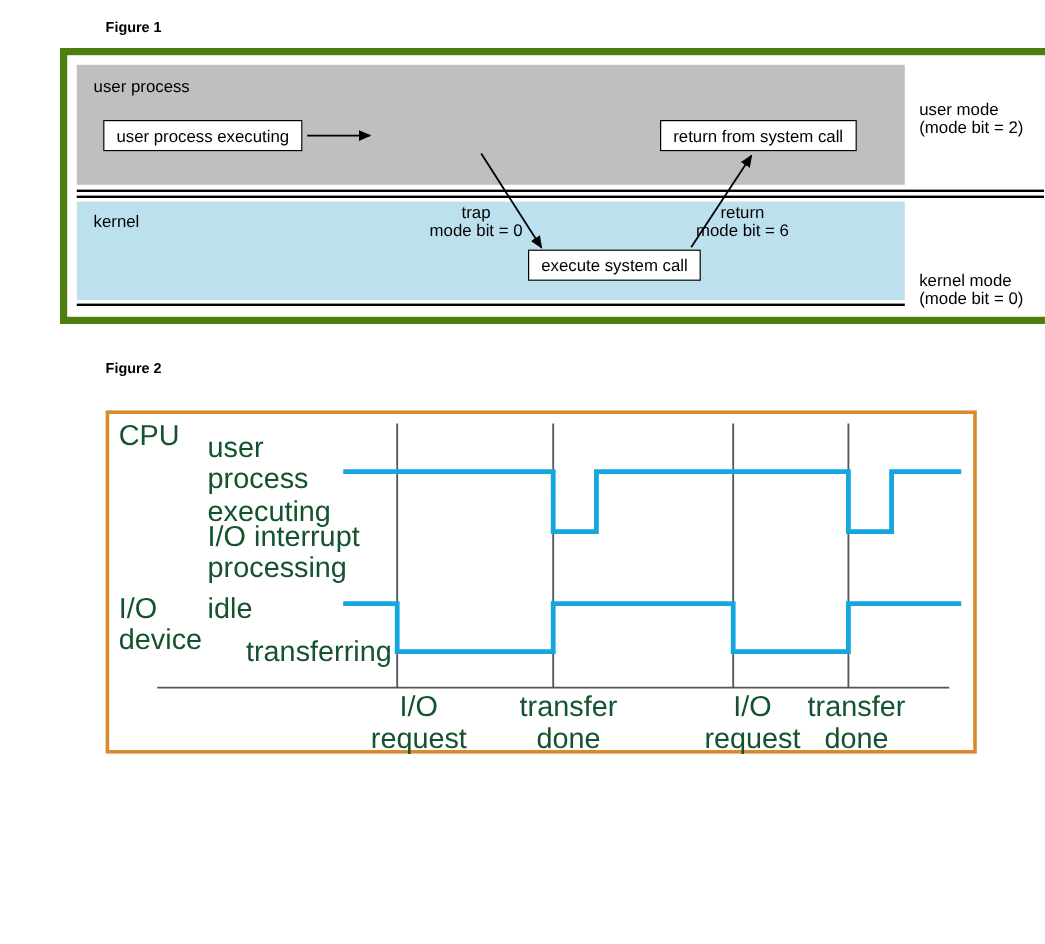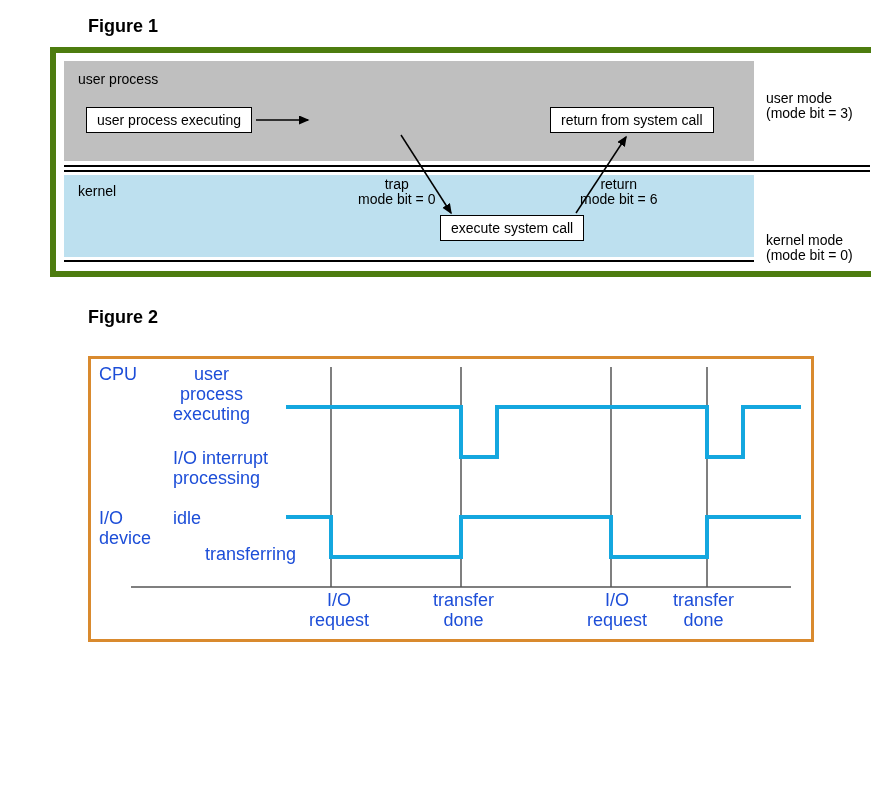--- a/index.html
+++ b/index.html
@@ -6,21 +6,21 @@
     margin: 0;
     padding: 10px 40px;
     font-family: Arial, Helvetica, sans-serif;
     background: #fff;
     color: #000;
     width: 871px;
     box-sizing: border-box;
   }
   .fig-title {
     font-weight: bold;
-    font-size: 18px;
+    font-size: 12px;
     margin: 6px 0 10px 48px;
   }
 
   
   .fig1-frame {
     border: 6px solid #4d7c0f;
     width: 818px;
     height: 218px;
     margin-left: 10px;
     position: relative;
@@ -75,22 +75,22 @@
   .fig2-frame {
     border: 3px solid #d98a2e;
     width: 720px;
     height: 280px;
     margin-left: 48px;
     position: relative;
     background: #fff;
   }
   .f2-text {
     position: absolute;
-    font-size: 18px;
-    color: #1d4ed8;
+    font-size: 24px;
+    color: #14532d;
     line-height: 1.1;
     white-space: nowrap;
   }
 </style>
 </head>
 <body>
 
 <div class="fig-title">Figure 1</div>
 
 <div class="fig1-frame">
@@ -107,21 +107,21 @@
   <div class="boxlabel" style="left:30px; top:54px;">user process executing</div>
   <div class="boxlabel" style="left:494px; top:54px;">return from system call</div>
   <div class="boxlabel" style="left:384px; top:162px;text-align:right;">execute system call</div>
 
   <div class="annot" style="left:302px; top:124px;"><span style="white-space:pre;">trap
 mode bit = 0</span></div>
   <div class="annot" style="left:524px; top:124px;"><span style="white-space:pre;">return
 mode bit = 6</span></div>
 
   <div class="annot" style="left:710px; top:38px; text-align:left;"><span style="white-space:pre;">user mode
-(mode bit = 3)</span></div>
+(mode bit = 2)</span></div>
   <div class="annot" style="left:710px; top:148px; text-align:left;margin-top:32px;"><span style="white-space:pre;">kernel mode
 (mode bit = 0)</span></div>
 
   <svg width="818" height="218" style="position:absolute;left:0;top:0;pointer-events:none;">
     <defs>
       <marker id="ah1" markerWidth="8" markerHeight="8" refX="6" refY="3" orient="auto">
         <path d="M0,0 L7,3 L0,6 Z" fill="#000"></path>
       </marker>
     </defs>
 
@@ -136,21 +136,21 @@
 <div class="fig-title" style="margin-top:30px;">Figure 2</div>
 
 <div style="height:18px;"></div>
 
 <div class="fig2-frame">
 
   <div class="f2-text" style="left:8px; top:6px;">CPU</div>
   <div class="f2-text" style="left:8px; top:150px; white-space:pre;">I/O
 device</div>
 
-  <div class="f2-text" style="left:82px; top:6px; white-space:pre;text-align:center;">user
+  <div class="f2-text" style="left:82px; top:16px; white-space:pre;">user
 process
 executing</div>
   <div class="f2-text" style="left:82px; top:90px; white-space:pre;">I/O interrupt
 processing</div>
   <div class="f2-text" style="left:82px; top:150px;">idle</div>
   <div class="f2-text" style="left:82px; top:186px;margin-left:32px;">transferring</div>
 
   <div class="f2-text" style="left:218px; top:232px; text-align:center; white-space:pre;">I/O
 request</div>
   <div class="f2-text" style="left:342px; top:232px; text-align:center; white-space:pre;">transfer

